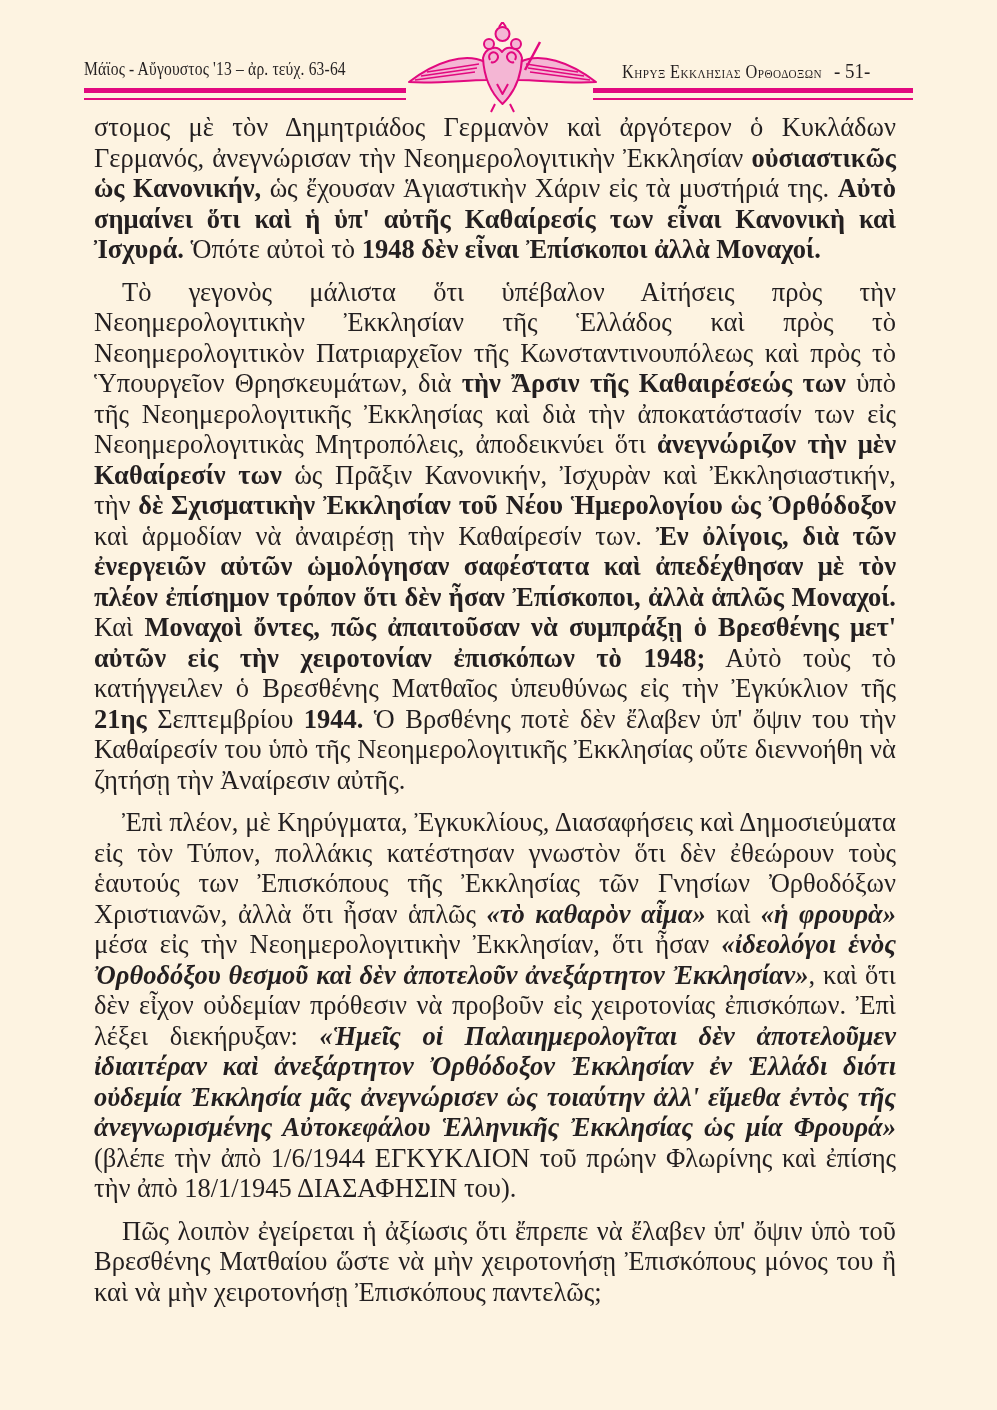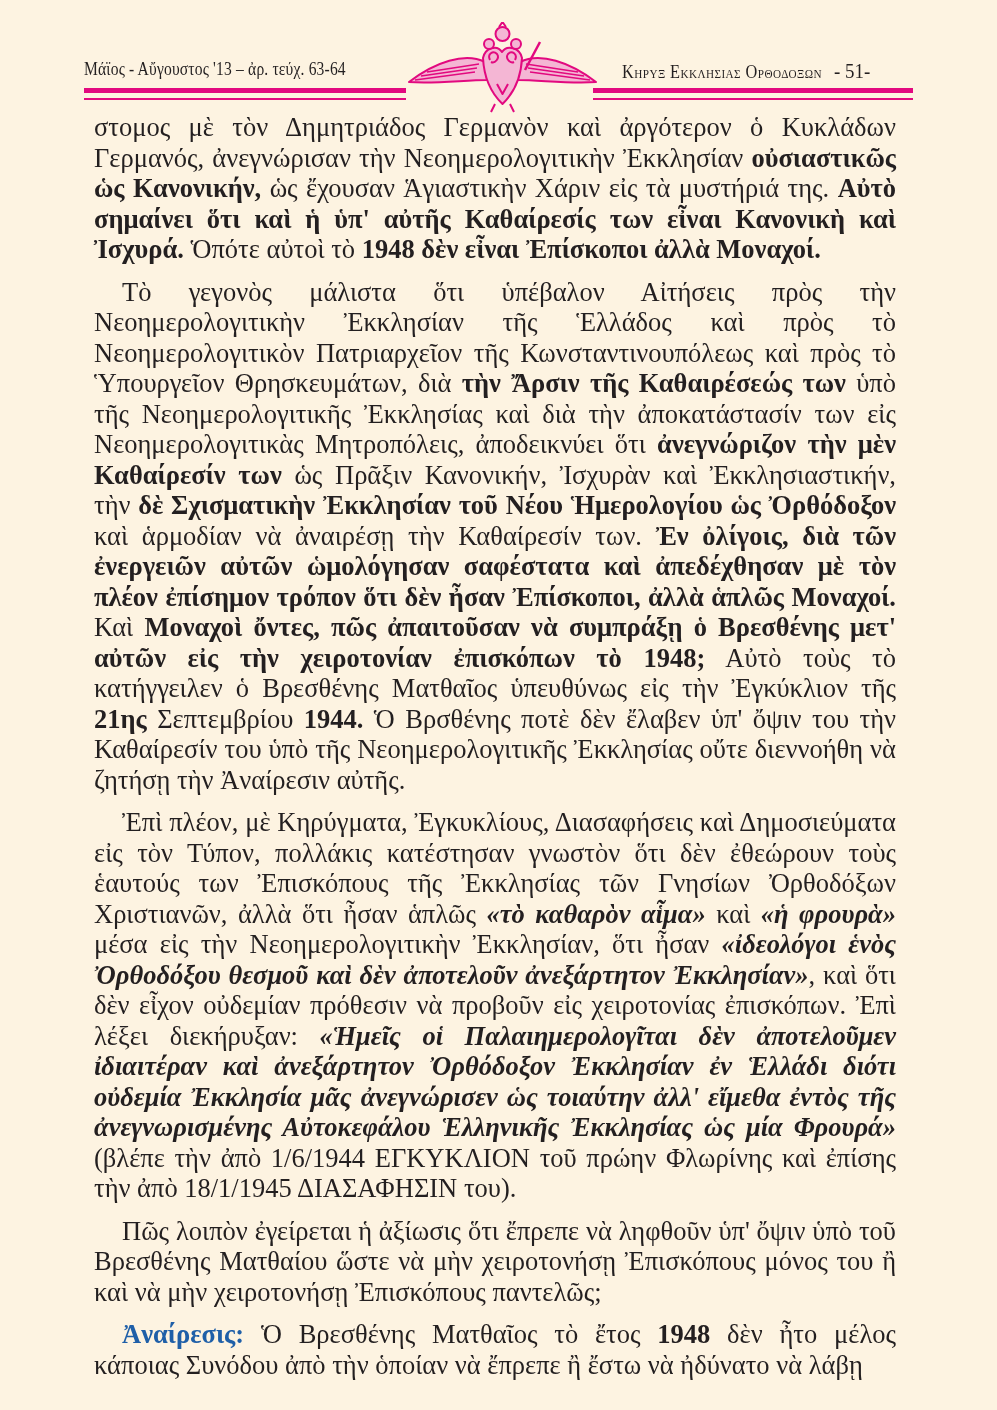--- a/index.html
+++ b/index.html
@@ -76,15 +76,14 @@
   <div class="rule-thick" style="left:84px; width:322px;"></div>
   <div class="rule-thin" style="left:84px; width:322px;"></div>
   <div class="rule-thick" style="left:593px; width:320px;"></div>
   <div class="rule-thin" style="left:593px; width:320px;"></div>
 </div>
 
 <div class="body-text" id="body-text">
     <p><span>στομος μὲ τὸν Δημητριάδος Γερμανὸν καὶ ἀργότερον ὁ Κυκλάδων Γερμανός, ἀνεγνώρισαν τὴν Νεοημερολογιτικὴν Ἐκκλησίαν </span><span class="b">οὐσιαστικῶς ὡς Κανονικήν,</span><span> ὡς ἔχουσαν Ἁγιαστικὴν Χάριν εἰς τὰ μυστήριά της. </span><span class="b">Αὐτὸ σημαίνει ὅτι καὶ ἡ ὑπ' αὐτῆς Καθαίρεσίς των εἶναι Κανονικὴ καὶ Ἰσχυρά.</span><span> Ὁπότε αὐτοὶ τὸ </span><span class="b">1948 δὲν εἶναι Ἐπίσκοποι ἀλλὰ Μοναχοί.</span></p>
     <p class="indent"><span>Τὸ γεγονὸς μάλιστα ὅτι ὑπέβαλον Αἰτήσεις πρὸς τὴν Νεοημερολογιτικὴν Ἐκκλησίαν τῆς Ἑλλάδος καὶ πρὸς τὸ Νεοημερολογιτικὸν Πατριαρχεῖον τῆς Κωνσταντινουπόλεως καὶ πρὸς τὸ Ὑπουργεῖον Θρησκευμάτων, διὰ </span><span class="b">τὴν Ἄρσιν τῆς Καθαιρέσεώς των</span><span> ὑπὸ τῆς Νεοημερολογιτικῆς Ἐκκλησίας καὶ διὰ τὴν ἀποκατάστασίν των εἰς Νεοημερολογιτικὰς Μητροπόλεις, ἀποδεικνύει ὅτι </span><span class="b">ἀνεγνώριζον τὴν μὲν Καθαίρεσίν των</span><span> ὡς Πρᾶξιν Κανονικήν, Ἰσχυρὰν καὶ Ἐκκλησιαστικήν, τὴν </span><span class="b">δὲ Σχισματικὴν Ἐκκλησίαν τοῦ Νέου Ἡμερολογίου ὡς Ὀρθόδοξον</span><span> καὶ ἁρμοδίαν νὰ ἀναιρέσῃ τὴν Καθαίρεσίν των. </span><span class="b">Ἐν ὀλίγοις, διὰ τῶν ἐνεργειῶν αὐτῶν ὡμολόγησαν σαφέστατα καὶ ἀπεδέχθησαν μὲ τὸν πλέον ἐπίσημον τρόπον ὅτι δὲν ἦσαν Ἐπίσκοποι, ἀλλὰ ἁπλῶς Μοναχοί.</span><span> Καὶ </span><span class="b">Μοναχοὶ ὄντες, πῶς ἀπαιτοῦσαν νὰ συμπράξῃ ὁ Βρεσθένης μετ' αὐτῶν εἰς τὴν χειροτονίαν ἐπισκόπων τὸ 1948;</span><span> Αὐτὸ τοὺς τὸ κατήγγειλεν ὁ Βρεσθένης Ματθαῖος ὑπευθύνως εἰς τὴν Ἐγκύκλιον τῆς </span><span class="b">21ης</span><span> Σεπτεμβρίου </span><span class="b">1944.</span><span> Ὁ Βρσθένης ποτὲ δὲν ἔλαβεν ὑπ' ὄψιν του τὴν Καθαίρεσίν του ὑπὸ τῆς Νεοημερολογιτικῆς Ἐκκλησίας οὔτε διεννοήθη νὰ ζητήσῃ τὴν Ἀναίρεσιν αὐτῆς.</span></p>
     <p class="indent"><span>Ἐπὶ πλέον, μὲ Κηρύγματα, Ἐγκυκλίους, Διασαφήσεις καὶ Δημοσιεύματα εἰς τὸν Τύπον, πολλάκις κατέστησαν γνωστὸν ὅτι δὲν ἐθεώρουν τοὺς ἑαυτούς των Ἐπισκόπους τῆς Ἐκκλησίας τῶν Γνησίων Ὀρθοδόξων Χριστιανῶν, ἀλλὰ ὅτι ἦσαν ἁπλῶς </span><span class="bi">«τὸ καθαρὸν αἷμα»</span><span> καὶ </span><span class="bi">«ἡ φρουρὰ»</span><span> μέσα εἰς τὴν Νεοημερολογιτικὴν Ἐκκλησίαν, ὅτι ἦσαν </span><span class="bi">«ἰδεολόγοι ἑνὸς Ὀρθοδόξου θεσμοῦ καὶ δὲν ἀποτελοῦν ἀνεξάρτητον Ἐκκλησίαν»</span><span>, καὶ ὅτι δὲν εἶχον οὐδεμίαν πρόθεσιν νὰ προβοῦν εἰς χειροτονίας ἐπισκόπων. Ἐπὶ λέξει διεκήρυξαν: </span><span class="bi">«Ἡμεῖς οἱ Παλαιημερολογῖται δὲν ἀποτελοῦμεν ἰδιαιτέραν καὶ ἀνεξάρτητον Ὀρθόδοξον Ἐκκλησίαν ἐν Ἑλλάδι διότι οὐδεμία Ἐκκλησία μᾶς ἀνεγνώρισεν ὡς τοιαύτην ἀλλ' εἴμεθα ἐντὸς τῆς ἀνεγνωρισμένης Αὐτοκεφάλου Ἑλληνικῆς Ἐκκλησίας ὡς μία Φρουρά»</span><span> (βλέπε τὴν ἀπὸ 1/6/1944 ΕΓΚΥΚΛΙΟΝ τοῦ πρώην Φλωρίνης καὶ ἐπίσης τὴν ἀπὸ 18/1/1945 ΔΙΑΣΑΦΗΣΙΝ του).</span></p>
-    <p class="indent"><span>Πῶς λοιπὸν ἐγείρεται ἡ ἀξίωσις ὅτι ἔπρεπε νὰ ληφθοῦν ὑπ' ὄψιν ὑπὸ τοῦ Βρεσθένης Ματθαίου ὥστε νὰ μὴν χειροτονήσῃ Ἐπισκόπους μόνος του ἢ καὶ νὰ μὴν χειροτονήσῃ Ἐπισκόπους παντελῶς;</span></p>
-    <p class="indent"><span class="lbl-blue">Ἀναίρεσις:</span><span> Ὁ Βρεσθένης Ματθαῖος τὸ ἔτος </span><span class="b">1948</span><span> δὲν ἦτο μέλος κάποιας Συνόδου ἀπὸ τὴν ὁποίαν νὰ ἔπρεπε ἢ ἔστω νὰ ἠδύνατο νὰ λάβῃ</span></p>
+    <p class="indent"><span>Πῶς λοιπὸν ἐγείρεται ἡ ἀξίωσις ὅτι ἔπρεπε νὰ ἔλαβεν ὑπ' ὄψιν ὑπὸ τοῦ Βρεσθένης Ματθαίου ὥστε νὰ μὴν χειροτονήσῃ Ἐπισκόπους μόνος του ἢ καὶ νὰ μὴν χειροτονήσῃ Ἐπισκόπους παντελῶς;</span></p>
   </div>
 
 </body></html>

